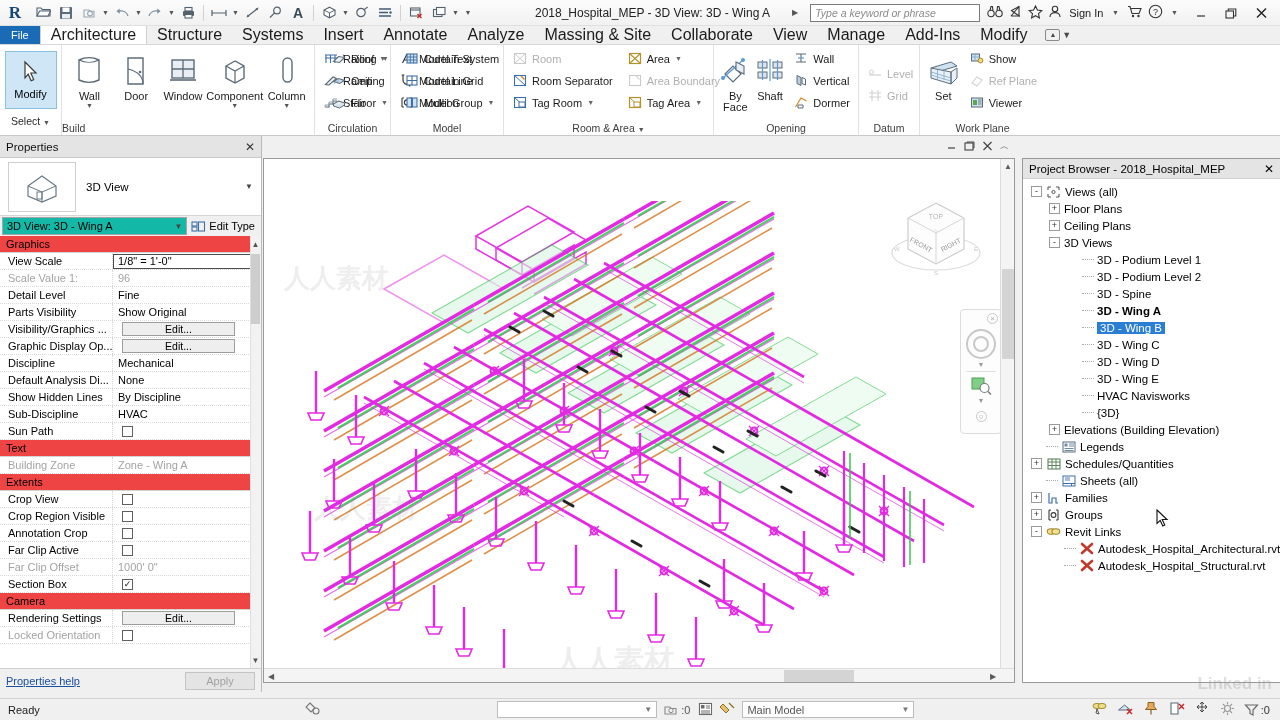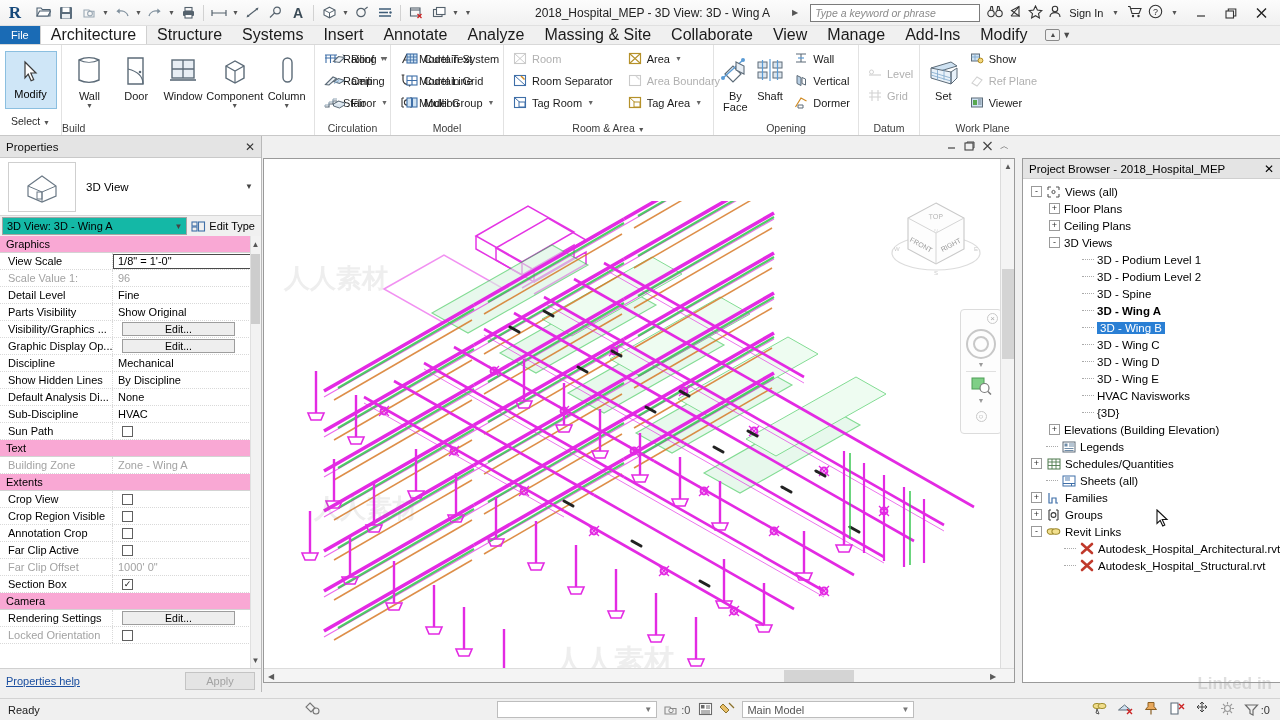--- a/index.html
+++ b/index.html
@@ -125,21 +125,21 @@
   .pp-combo {
     flex: 1; height: 18px; background: #14b8a6; border: 1px solid #a5a5a5;
     display: flex; align-items: center; padding: 0 4px; font-size: 11px;
   }
   .pp-combo .cv { flex: 1; }
   .pp-combo .cc { color: #444; font-size: 8px; }
   .pp-edittype { display: flex; align-items: center; gap: 3px; font-size: 11px; padding-right: 4px; }
 
   .pp-grid { flex: 1; overflow: hidden; background: #fff; position: relative; }
   .pp-section {
-    height: 17px; background: #f9a8d4; border-bottom: 1px solid #d3d3d3;
+    height: 17px; background: #ef4444; border-bottom: 1px solid #d3d3d3;
     display: flex; align-items: center; padding: 0 6px; font-size: 11px; font-weight: normal;
   }
   .pp-section .chev { margin-left: auto; color: #333; font-size: 9px; }
   .pp-row {
     height: 17px; display: flex; align-items: stretch; border-bottom: 1px dotted #d9d9d9; font-size: 11px;
   }
   .pp-name { width: 113px; padding-left: 8px; display: flex; align-items: center; border-right: 1px dotted #d9d9d9; white-space: nowrap; overflow: hidden; }
   .pp-val { flex: 1; padding-left: 5px; display: flex; align-items: center; }
   .pp-row.dim .pp-name, .pp-row.dim .pp-val { color: #a3a3a3; }
   .pp-val.boxed { padding: 0; }
@@ -895,26 +895,26 @@
           <div class="pp-name">Graphic Display Op...</div>
           <div class="pp-val">
             <div class="pp-btn">Edit...</div>
           </div>
         </div>
         <div class="pp-row">
           <div class="pp-name">Discipline</div>
           <div class="pp-val">Mechanical</div>
         </div>
         <div class="pp-row">
+          <div class="pp-name">Default Analysis Di...</div>
+          <div class="pp-val">None</div>
+        </div>
+        <div class="pp-row">
           <div class="pp-name">Show Hidden Lines</div>
           <div class="pp-val">By Discipline</div>
-        </div>
-        <div class="pp-row">
-          <div class="pp-name">Default Analysis Di...</div>
-          <div class="pp-val">None</div>
         </div>
         <div class="pp-row">
           <div class="pp-name">Sub-Discipline</div>
           <div class="pp-val">HVAC</div>
         </div>
         <div class="pp-row">
           <div class="pp-name">Sun Path</div>
           <div class="pp-val">
             <div class="cbx"></div>
           </div>

